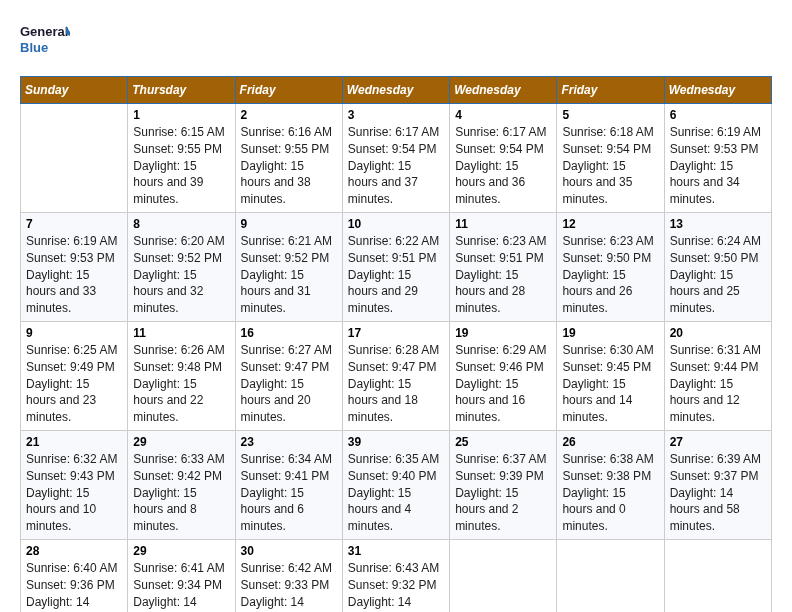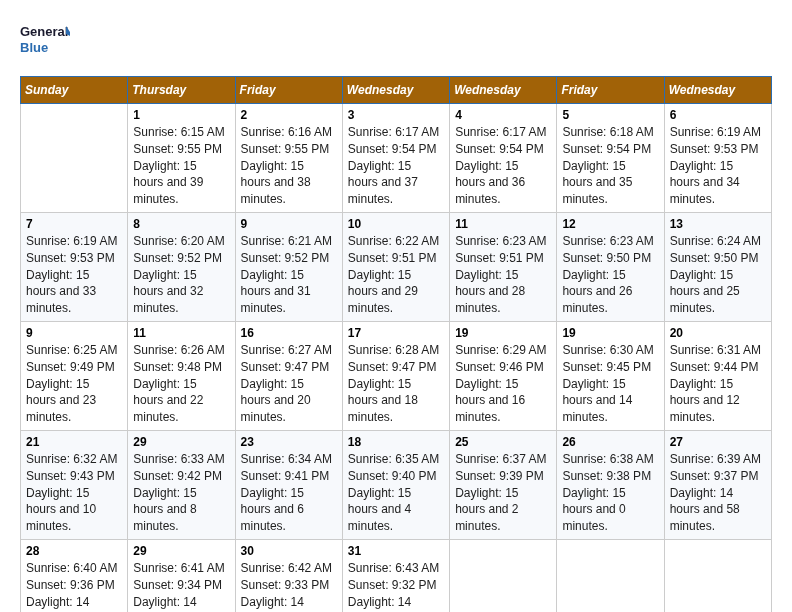--- a/index.html
+++ b/index.html
@@ -194,21 +194,21 @@
         </td>
         <td>
           <span class="day-number">29</span>
           <div class="cell-content">Sunrise: 6:33 AM<br>Sunset: 9:42 PM<br>Daylight: 15 hours and 8 minutes.</div>
         </td>
         <td>
           <span class="day-number">23</span>
           <div class="cell-content">Sunrise: 6:34 AM<br>Sunset: 9:41 PM<br>Daylight: 15 hours and 6 minutes.</div>
         </td>
         <td>
-          <span class="day-number">18</span>
+          <span class="day-number">39</span>
           <div class="cell-content">Sunrise: 6:35 AM<br>Sunset: 9:40 PM<br>Daylight: 15 hours and 4 minutes.</div>
         </td>
         <td>
           <span class="day-number">25</span>
           <div class="cell-content">Sunrise: 6:37 AM<br>Sunset: 9:39 PM<br>Daylight: 15 hours and 2 minutes.</div>
         </td>
         <td>
           <span class="day-number">26</span>
           <div class="cell-content">Sunrise: 6:38 AM<br>Sunset: 9:38 PM<br>Daylight: 15 hours and 0 minutes.</div>
         </td>

